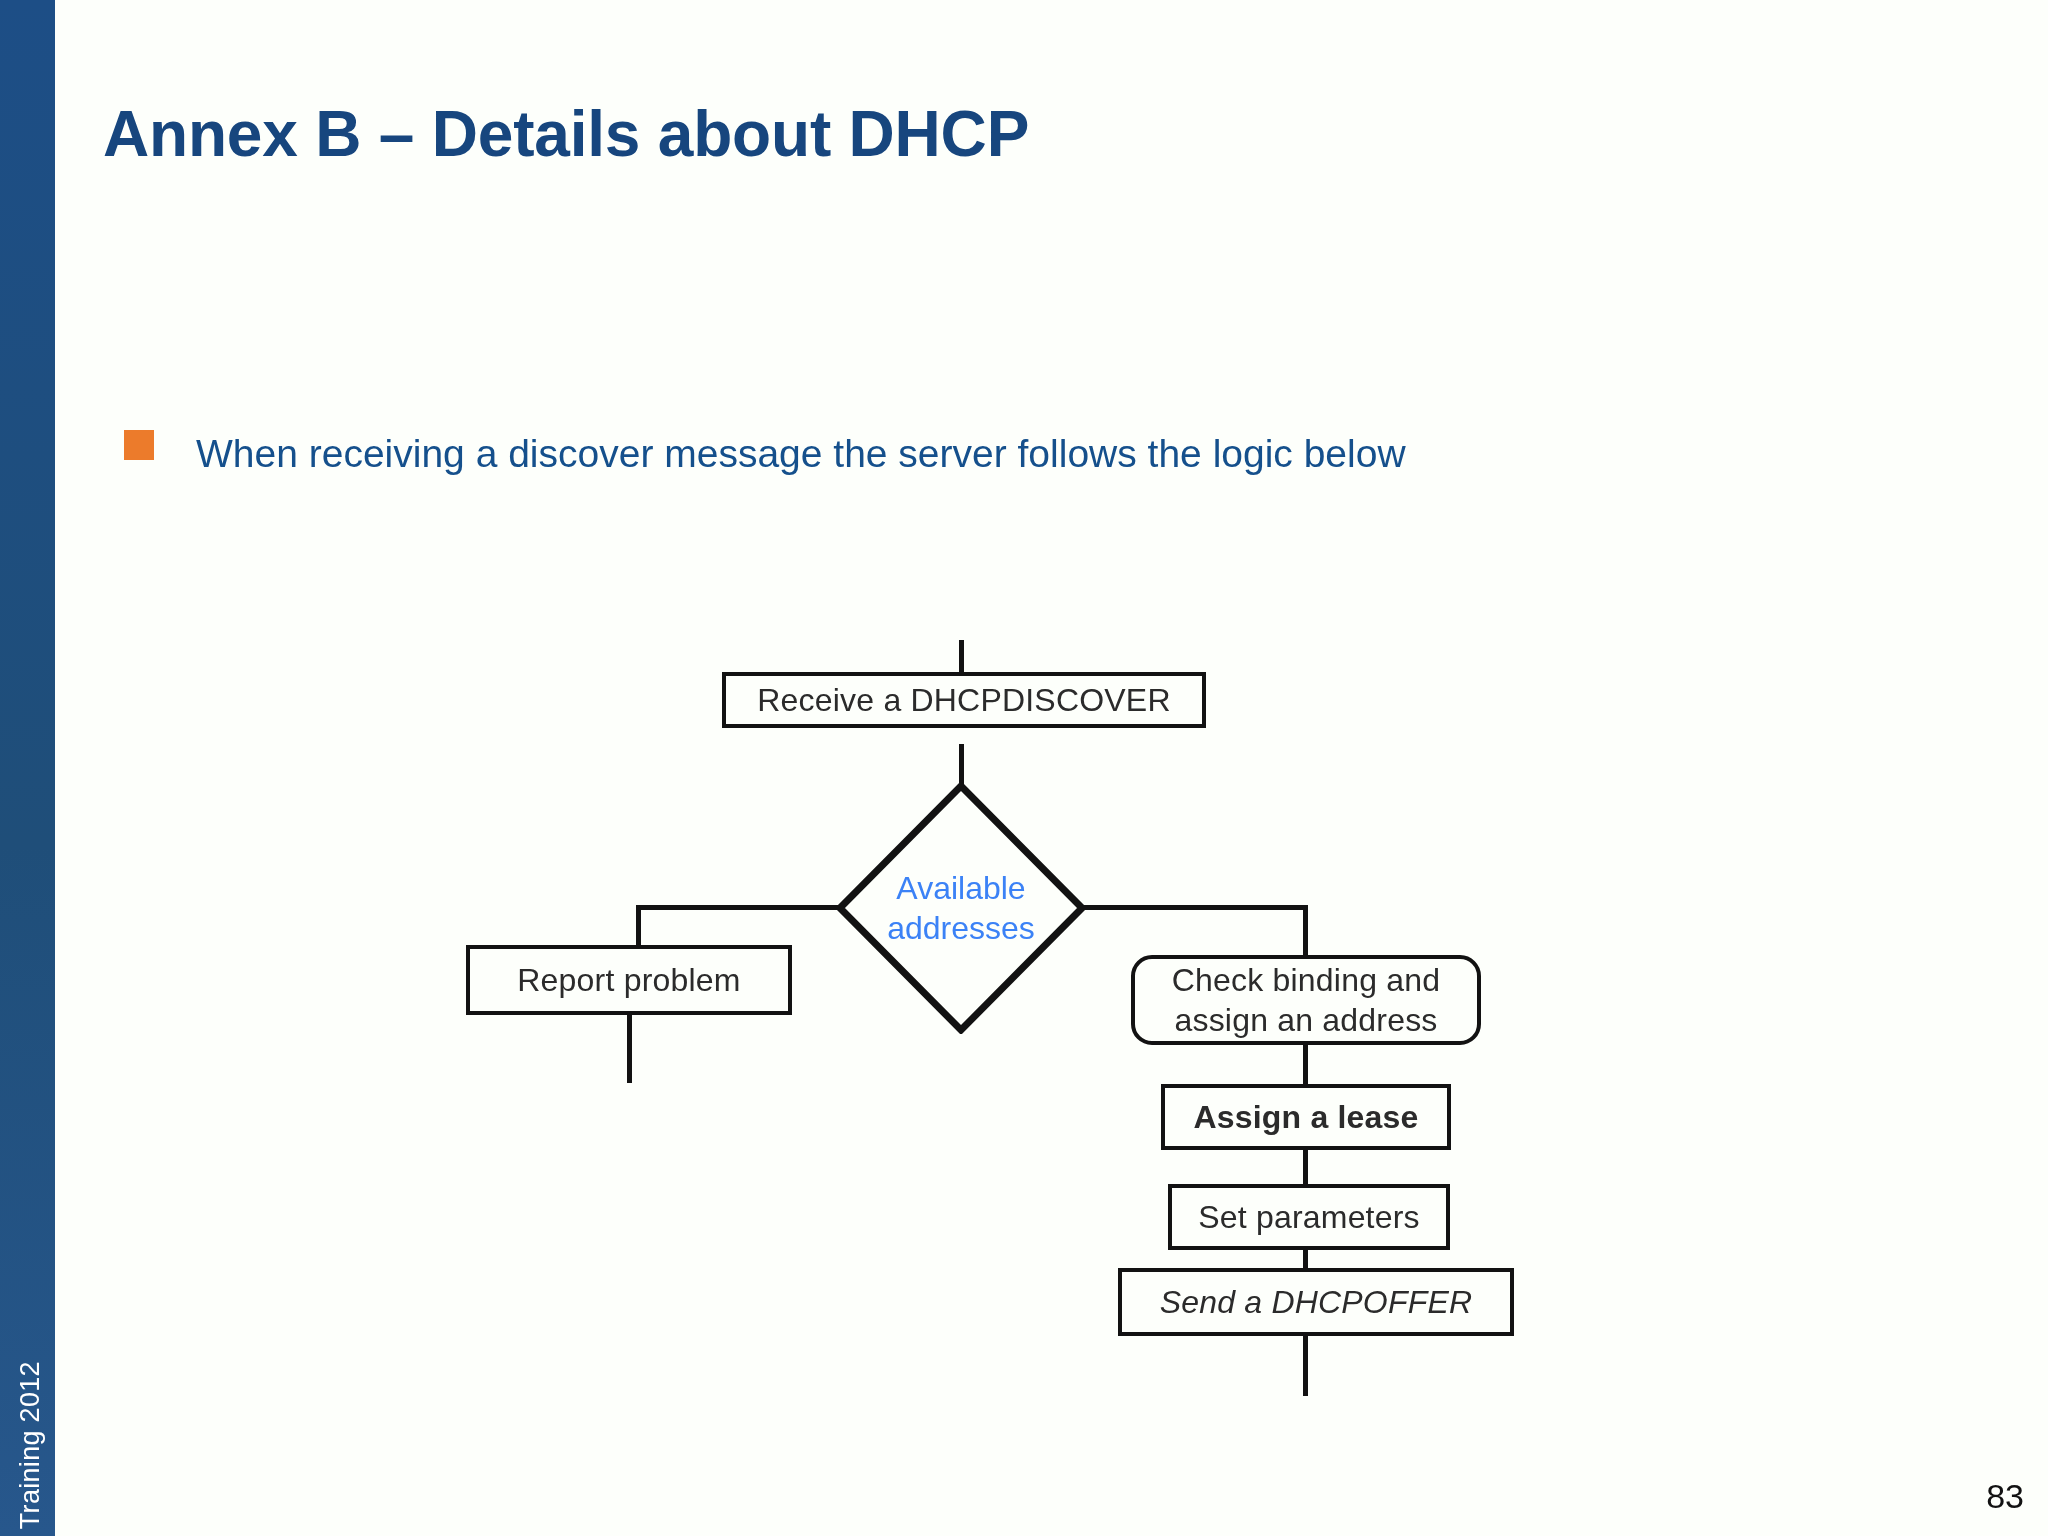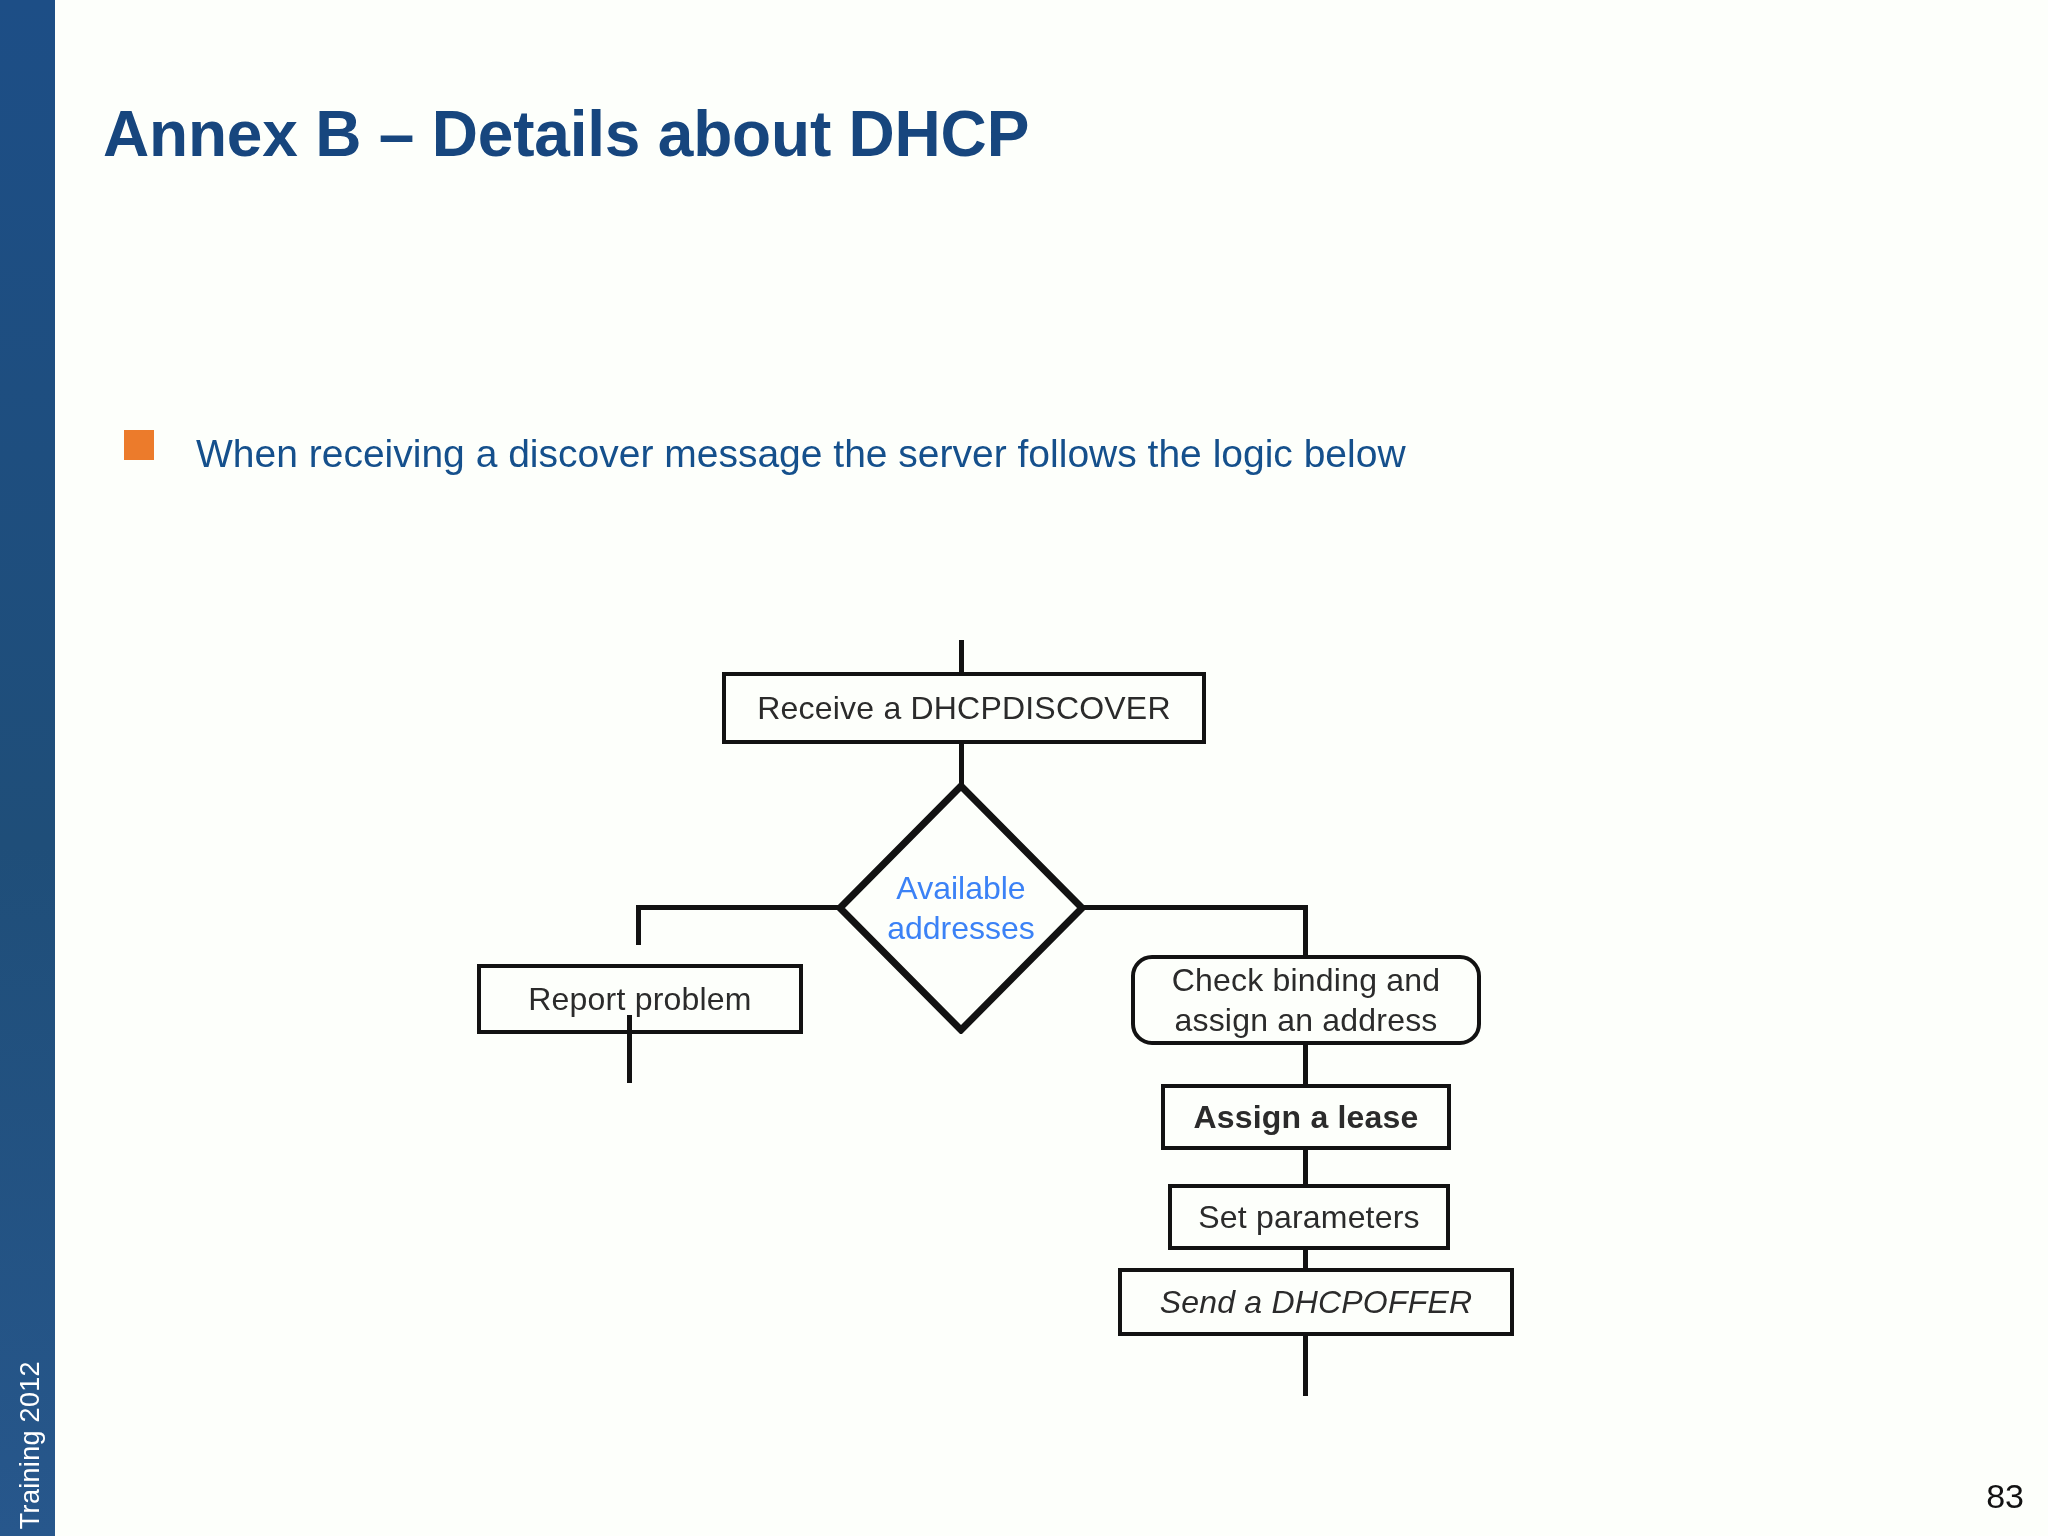--- a/index.html
+++ b/index.html
@@ -147,37 +147,37 @@
 
   <div class="bullet-row">
     <div class="bullet-marker"></div>
     <div class="bullet-text">When receiving a discover message the server follows the logic below</div>
   </div>
 
   <div class="flow">
 
     <div class="conn" style="left:959px; top:640px; width:5px; height:32px;"></div>
 
-    <div class="fnode" style="left:722px; top:672px; width:484px; height:72px;">
+    <div class="fnode" style="left:722px; top:672px; width:484px; height:56px;">
       <span>Receive a DHCPDISCOVER</span>
     </div>
 
     <div class="conn" style="left:959px; top:744px; width:5px; height:40px;"></div>
 
     <div class="diamond-wrap" style="left:836px; top:782px;">
       <svg class="diamond-shape" viewBox="0 0 250 252" preserveAspectRatio="none">
         <polygon points="125,4 246,126 125,248 4,126" fill="#fdfffb" stroke="#121212" stroke-width="7"></polygon>
       </svg>
       <div class="diamond-label">Available addresses</div>
     </div>
 
     <div class="conn" style="left:636px; top:905px; width:205px; height:5px;"></div>
     <div class="conn" style="left:636px; top:905px; width:5px; height:40px;"></div>
 
-    <div class="fnode" style="left:477px; top:945px; width:326px; height:70px;margin-top:19px;">
+    <div class="fnode" style="left:466px; top:945px; width:326px; height:70px;">
       <span>Report problem</span>
     </div>
 
     <div class="conn" style="left:627px; top:1015px; width:5px; height:68px;"></div>
 
     <div class="conn" style="left:1078px; top:905px; width:230px; height:5px;"></div>
     <div class="conn" style="left:1303px; top:905px; width:5px; height:50px;"></div>
 
     <div class="fnode" style="left:1131px; top:955px; width:350px; height:90px;border-radius:21px;">
       <span>Check binding and assign an address</span>

